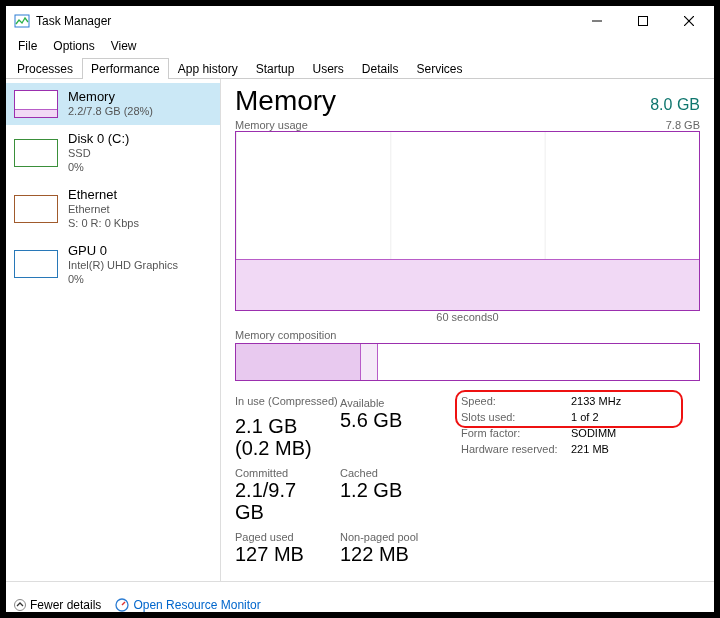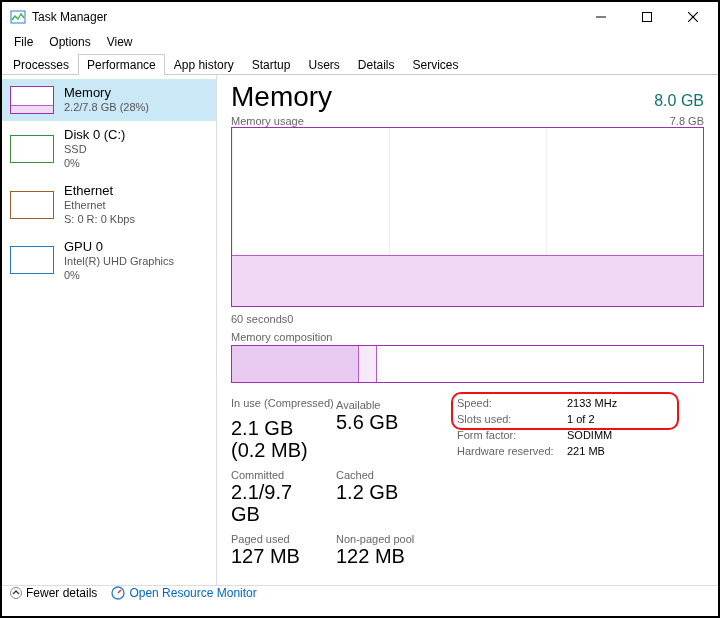--- a/index.html
+++ b/index.html
@@ -9,21 +9,21 @@
     height: 618px;
     font-family: "Segoe UI", Arial, sans-serif;
     font-size: 12px;
     color: #000;
     background: #fff;
     overflow: hidden;
   }
   .window {
     width: 720px;
     height: 618px;
-    border: 2px solid #000000;
+    border: 6px solid #000000;
     box-sizing: border-box;
     display: flex;
     flex-direction: column;
   }
   
   .titlebar {
     height: 30px;
     display: flex;
     align-items: center;
     padding: 0 2px 0 8px;
@@ -177,24 +177,24 @@
     background-color: #fff;
   }
   .usage-chart .fill {
     position: absolute;
     left: 0; right: 0; bottom: 0;
     background: #f1d9f5;
     border-top: 1px solid #b85cc8;
   }
   .axis-row {
     display: flex;
-    justify-content: flex-start;
+    justify-content: center;
     font-size: 11px;
     color: #666;
-    margin-top: 6px;
+    margin-top: 0;
   }
   .comp-label {
     font-size: 11px;
     color: #666;
     margin-top: 6px;
   }
   .comp-chart {
     width: 100%;
     height: 38px;
     border: 1px solid #9b2fae;
@@ -251,21 +251,21 @@
     border: 2px solid #e11;
     border-radius: 10px;
     pointer-events: none;
   }
 
   
   .footer {
     height: 30px;
     border-top: 1px solid #ddd;
     display: flex;
-    align-items: flex-start;
+    align-items: flex-end;
     padding: 0 8px;
     gap: 14px;
   }
   .footer a { color: #0066cc; text-decoration: none; font-size: 12px; }
   .footer .fewer {
     display: flex;
     align-items: center;
     gap: 4px;
     font-size: 12px;
     color: #000;

